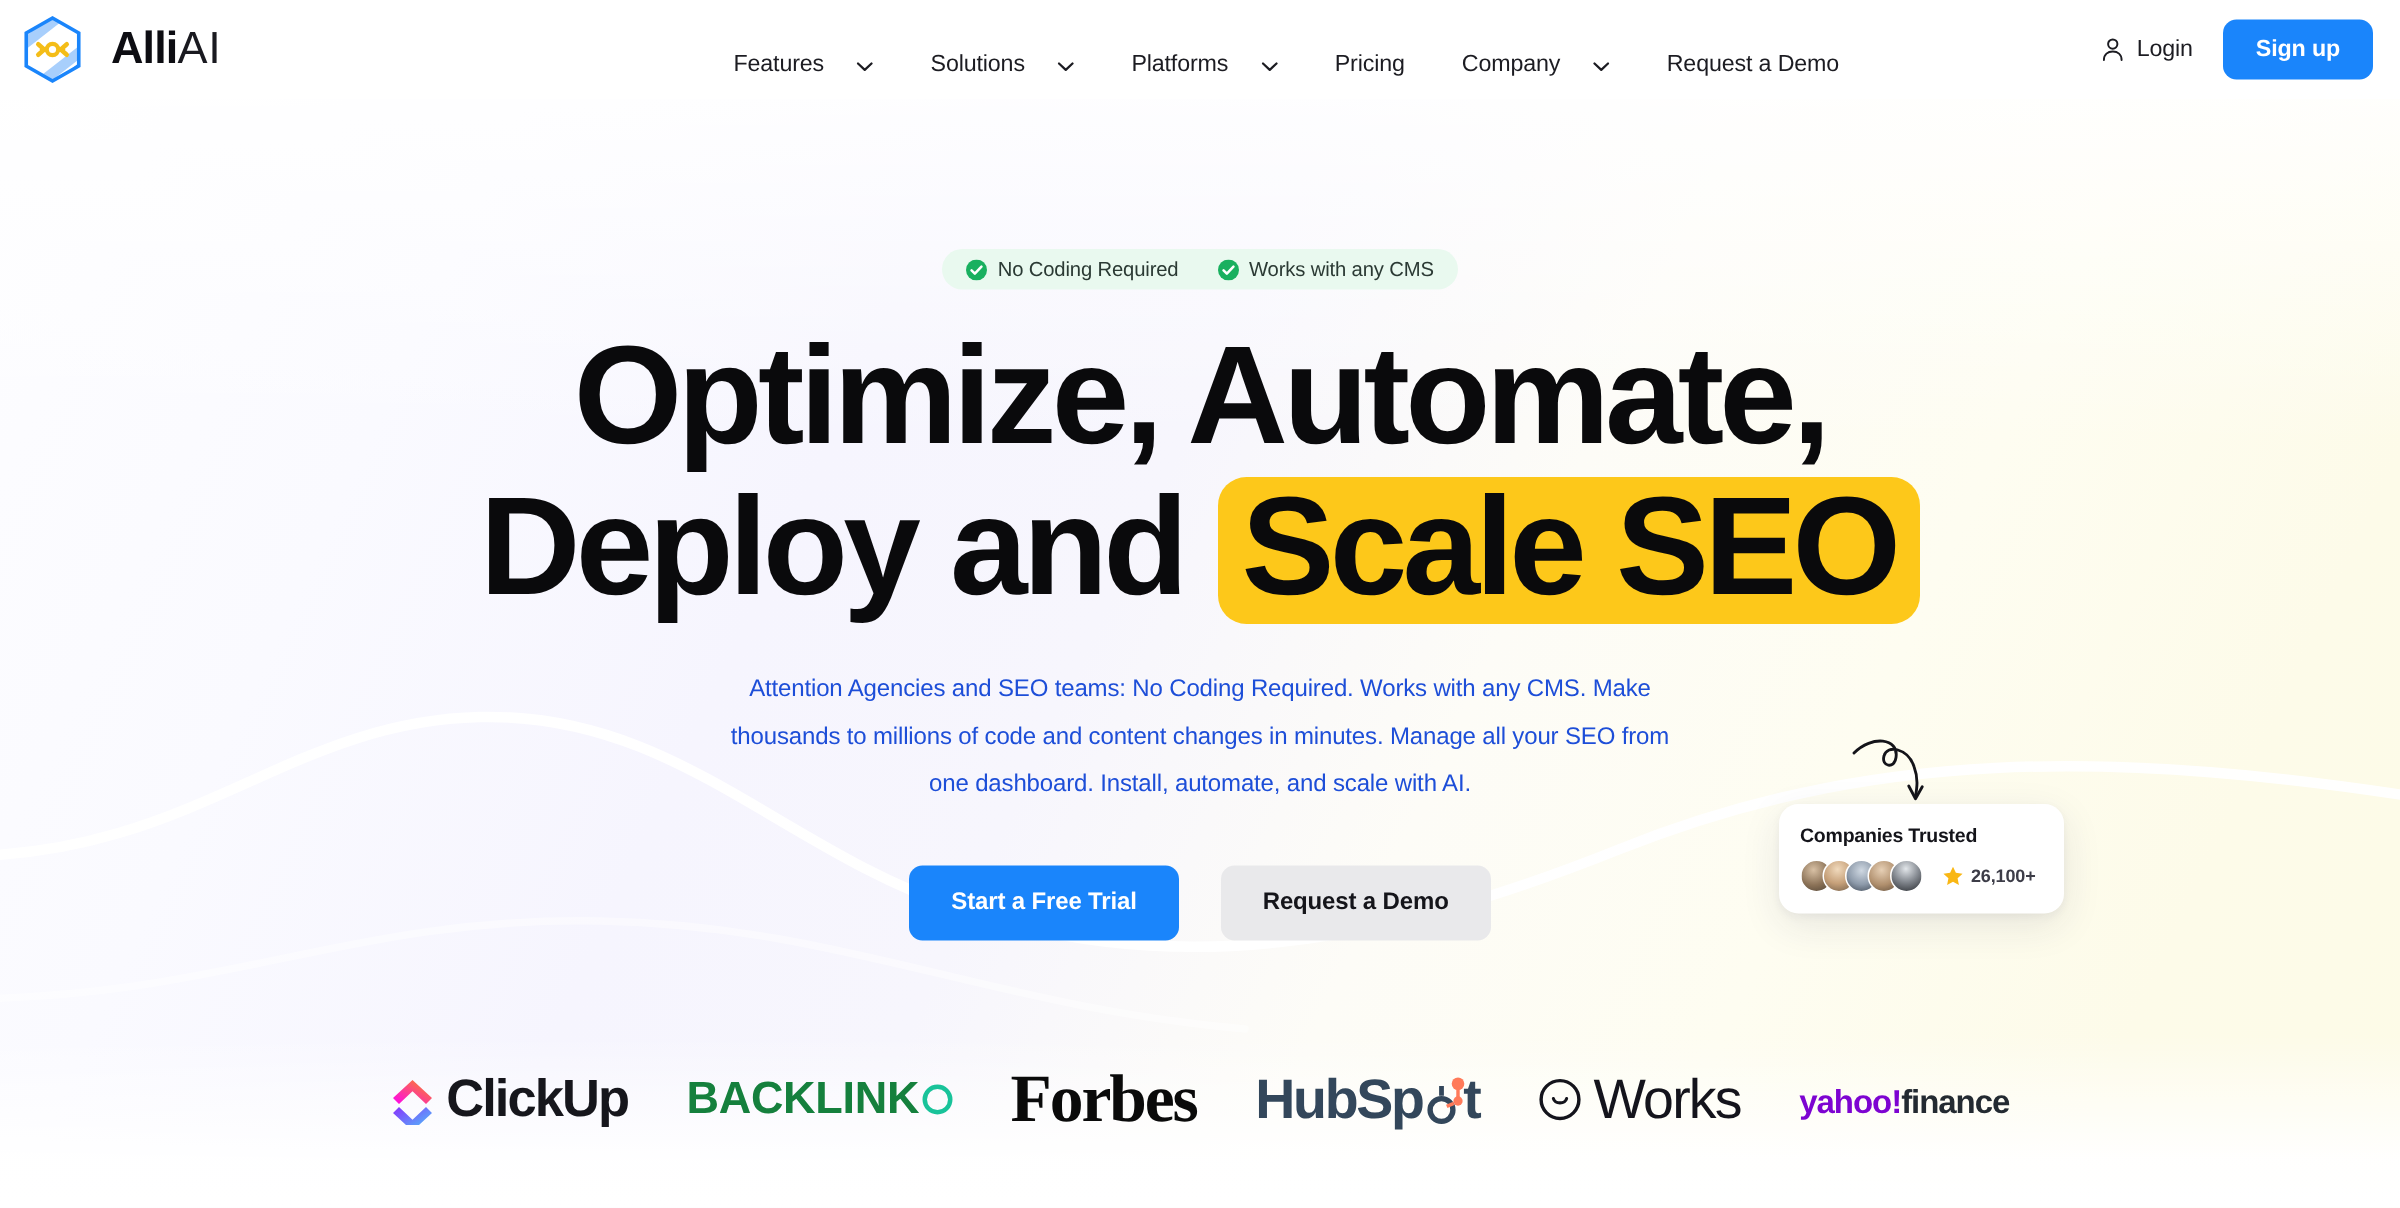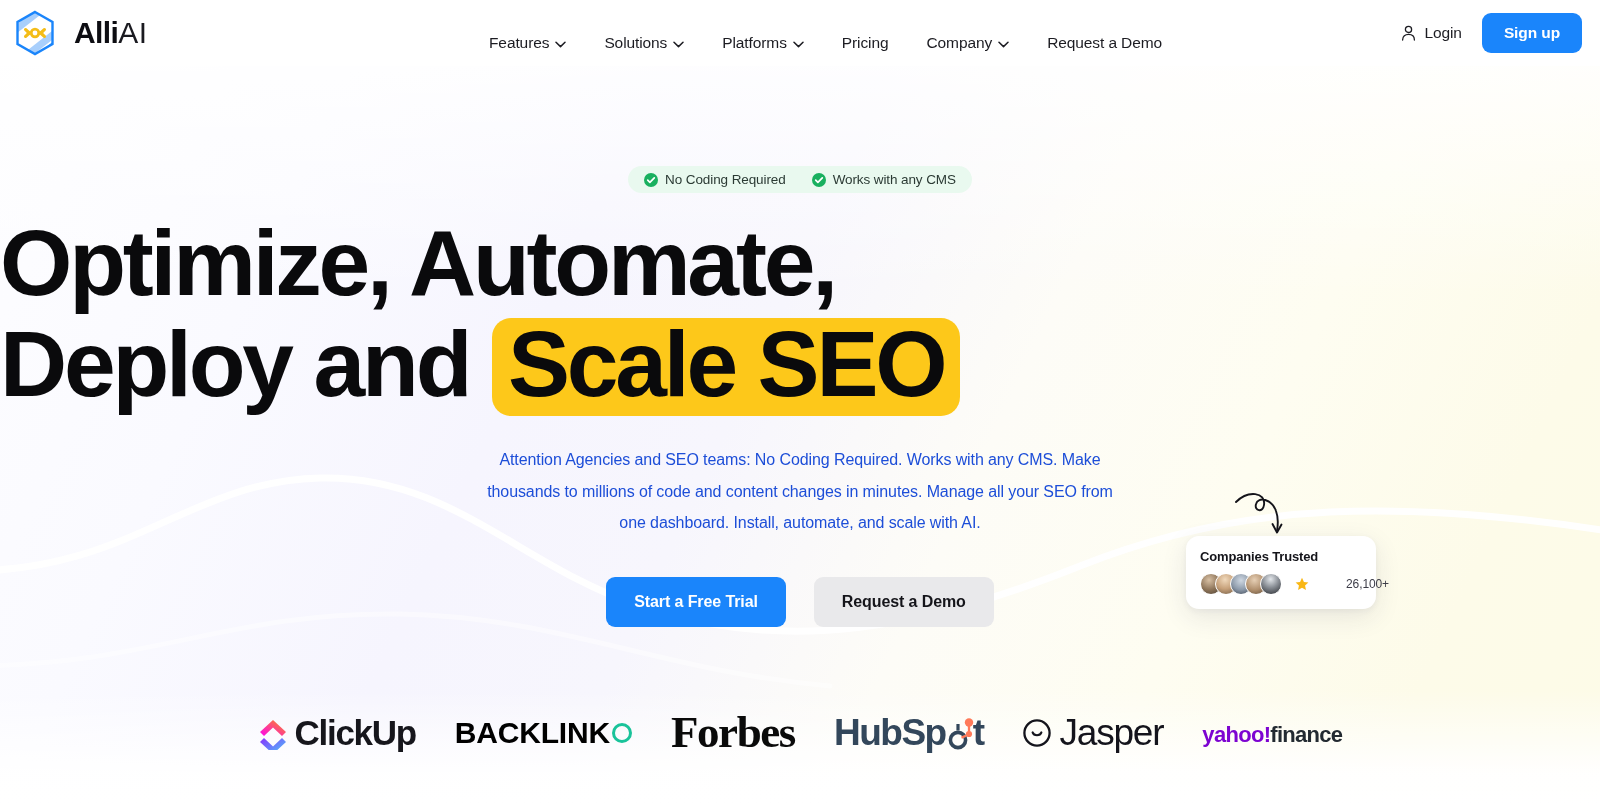--- a/index.html
+++ b/index.html
@@ -54,21 +54,21 @@
     font-size:30px; letter-spacing:-.6px; line-height:1;
     color:#0d0d12; font-weight:700; white-space:nowrap;
   }
   .logo-text .lt-light { font-weight:400; color:#1a1a20; letter-spacing:.5px; }
 
   .nav {
     position:absolute; left:470px; top:0; height:66px;
     display:flex; align-items:center; gap:0;
   }
   .nav-item {
-    display:flex; align-items:center; gap:6px;
+    display:flex; align-items:center; gap:22px;
     padding:0 19px; height:66px;
     font-size:15.5px; color:#1c1c22; font-weight:500;
     white-space:nowrap; cursor:pointer; letter-spacing:-.1px;margin-top:20px;
   }
   .chev { width:11px; height:7px; display:block; flex:none; margin-top:2px; }
 
   .header-right {
     position:absolute; right:18px; top:0; height:66px;
     display:flex; align-items:center; gap:12px;justify-content:center;
   }
@@ -93,21 +93,21 @@
   }
   .badges-inner {
     display:inline-flex; align-items:center; gap:26px;
     background:#e9f9ef; border-radius:999px; padding:6px 16px;
   }
   .badge { display:flex; align-items:center; gap:7px; }
   .badge-text { font-size:13.5px; color:#2b3a34; font-weight:500; letter-spacing:-.1px; }
   .check-ic { width:14px; height:14px; display:block; flex:none; }
 
   .headline {
-    margin-top:20px; 
+    margin-top:20px; text-align:center;
     font-size:93px; line-height:101px; font-weight:700;
     letter-spacing:-3.2px; color:#0a0a0c;
   }
   .hl-line { display:block; }
   .hl-mark {
     background:#fdc81a; color:#0a0a0c;
     border-radius:19px; padding:0 16px 6px 16px;
     display:inline-block; line-height:92px;
   }
 
@@ -144,21 +144,21 @@
   .trust-row { display:flex; align-items:center; }
   .avatars { display:flex; }
   .avatar {
     width:22px; height:22px; border-radius:50%;
     border:1.8px solid #ffffff; margin-left:-7px;
     background-size:cover; flex:none;
   }
   .avatar:first-child { margin-left:0; }
   .trust-score { display:flex; align-items:center; gap:5px; margin-left:13px; }
   .star-ic { width:14px; height:14px; display:block; }
-  .trust-count { font-size:12px; color:#3d3d48; font-weight:400; letter-spacing:-.1px;margin-left:32px; }
+  .trust-count { font-size:12px; color:#3d3d48; font-weight:700; letter-spacing:-.1px; }
 
   .arrow-doodle { position:absolute; left:1232px; top:486px; width:62px; height:52px; z-index:20; }
 
   
   .featured { position:absolute; left:0; top:712px; width:1600px; z-index:15; text-align:center; }
   .featured-label {
     font-size:13.5px; font-weight:700; color:#1d1d24;
     letter-spacing:-.1px; margin-bottom:26px;
   }
   .logo-row {
@@ -166,21 +166,21 @@
     height:38px;
   }
   .brand { display:flex; align-items:center; white-space:nowrap; }
 
   .b-clickup { gap:7px; }
   .b-clickup .bt {
     font-size:35px; font-weight:700; color:#16161c;
     letter-spacing:-1.3px; line-height:34px;
   }
   .b-backlinko .bt {
-    font-size:30px; font-weight:700; color:#000000;
+    font-size:30px; font-weight:700; color:#15803d;
     letter-spacing:-.2px; line-height:34px;
   }
   .b-backlinko .bo {
     display:inline-block; width:20px; height:20px; border-radius:50%;
     border:3.4px solid #19c39a; margin-left:2px; vertical-align:-2px;
   }
   .b-forbes .bt {
     font-family:"Liberation Serif", serif;
     font-size:45px; font-weight:700; color:#0a0a0a;
     letter-spacing:-1.4px; line-height:36px;
@@ -388,21 +388,21 @@
           <path d="M14 14.5 L14 8" stroke="#33475b" stroke-width="3.2"></path>
         </svg>
         <span class="bt">t</span>
       </div>
 
       <div class="brand b-jasper">
         <svg width="30" height="30" viewBox="0 0 30 30">
           <circle cx="15" cy="15" r="12.6" fill="none" stroke="#14141c" stroke-width="2.3"></circle>
           <path d="M10.6 14.4 C11.8 18.2, 18.2 18.2, 19.4 14.4" fill="none" stroke="#14141c" stroke-width="2.1" stroke-linecap="round"></path>
         </svg>
-        <span class="bt">Jasper</span>
+        <span class="bt">Works</span>
       </div>
 
       <div class="brand b-yahoo">
         <span class="bt y-purple">yahoo!</span>
         <span class="bt y-dark">finance</span>
       </div>
 
     </div>
   </section>
 

